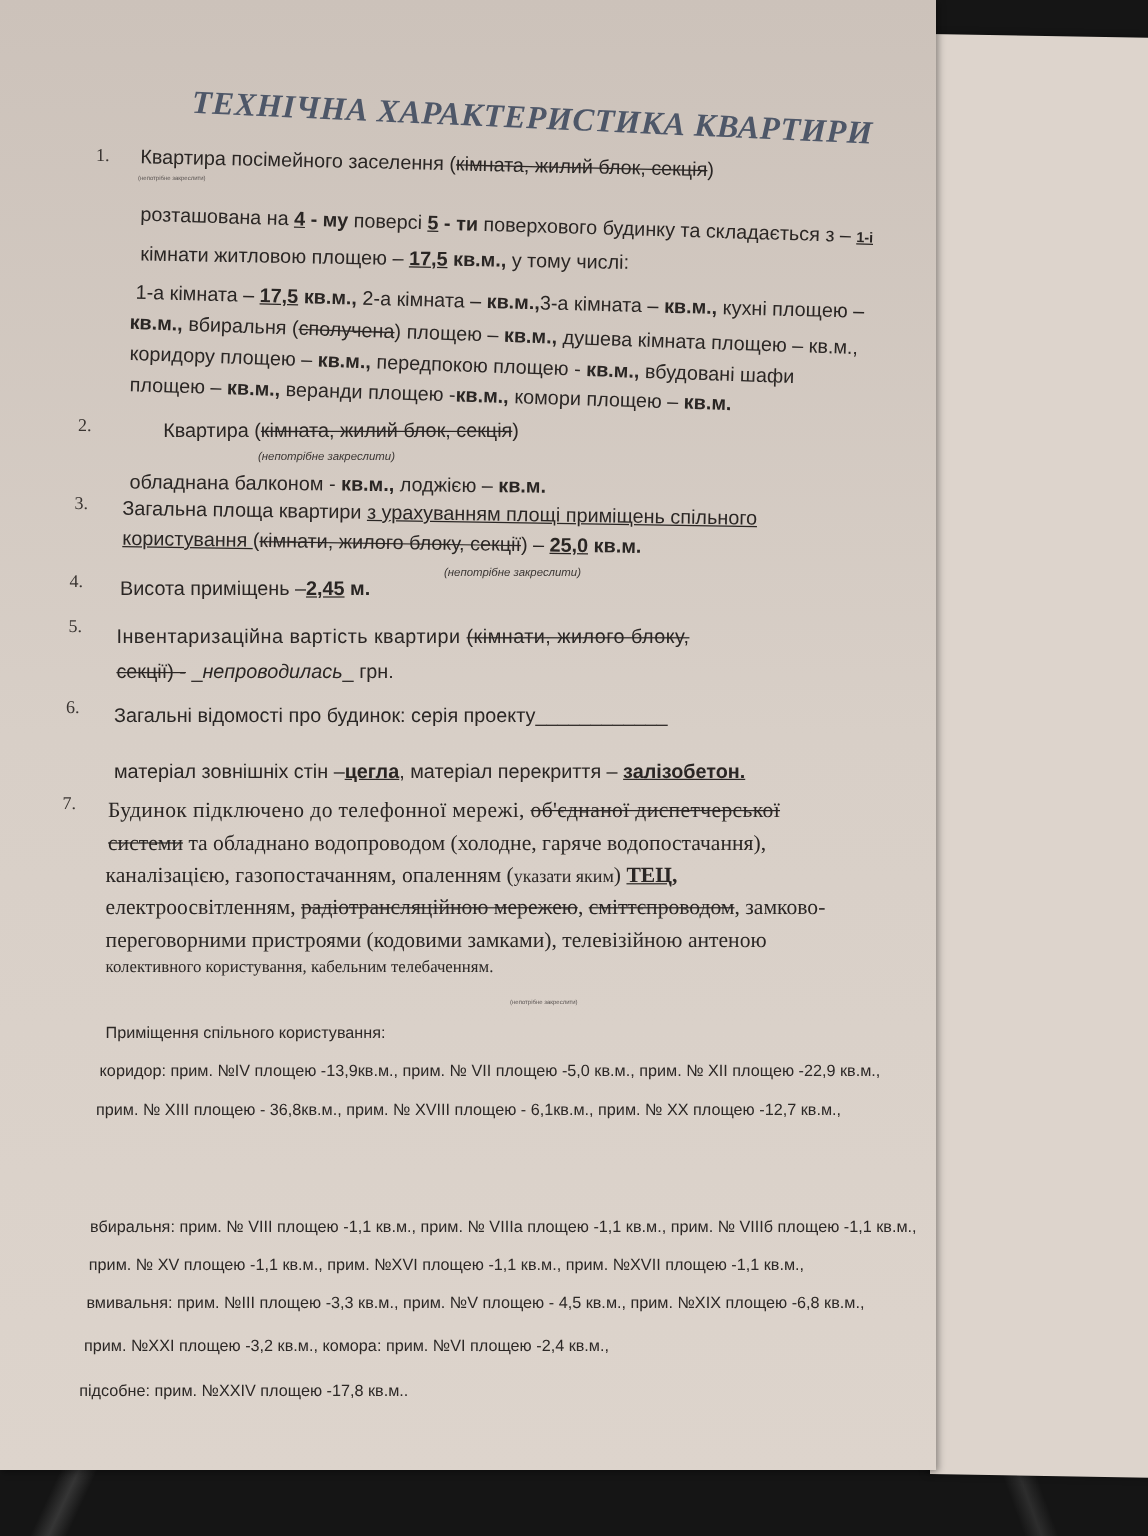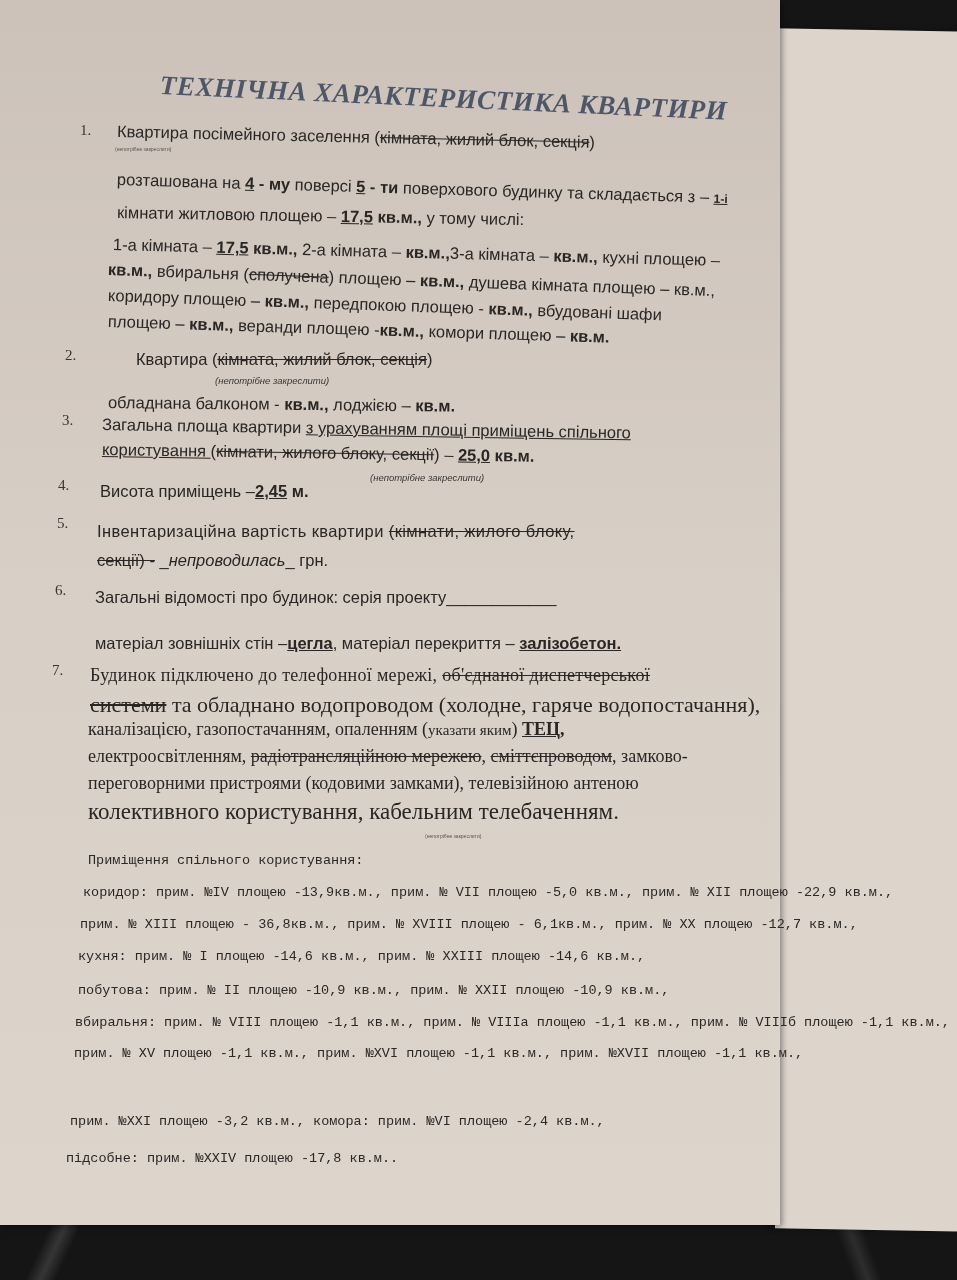--- a/index.html
+++ b/index.html
@@ -35,21 +35,21 @@
     transform:rotate(2.6deg); transform-origin:left center;
     white-space:nowrap;
   }
   .num {
     position:absolute; font-family:"Liberation Serif", serif; font-size:15px; color:#3a3532;
   }
   .line {
     position:absolute; font-size:16.5px; white-space:nowrap; color:#2a2624;
   }
   .serif { font-family:"Liberation Serif", serif; font-size:16.5px; }
-  .small-serif { font-family:Liberation Mono, monospace; font-size:13.5px; color:#2c2826; }
+  .small-serif { font-family:Liberation Sans, sans-serif; font-size:13.5px; color:#2c2826; }
   .b { font-weight:bold; }
   .u { text-decoration:underline; }
   .s { text-decoration:line-through; }
   .i { font-style:italic; }
   .note { font-size:9.5px; font-style:italic; color:#3b3634; }
   .tiny { font-size:5px; color:#5a5452; }
 </style>
 </head>
 <body>
 
@@ -122,36 +122,35 @@
     <span>Загальні відомості про будинок: серія проекту</span><span>____________</span>
   </div>
   <div class="line" style="left:95px;top:634px;">
     <span>матеріал зовнішніх стін –</span><span class="b u">цегла</span><span>, матеріал перекриття – </span><span class="b u">залізобетон.</span>
   </div>
 
   <div class="num" style="left:52px;top:662px;">7.</div>
   <div class="line serif" style="left:90px;top:665px;font-size:18px;letter-spacing:0.3px;">
     <span>Будинок  підключено  до телефонної мережі, </span><span class="s">об'єднаної диспетчерської</span>
   </div>
-  <div class="line serif" style="left:90px;top:692px;font-size:22px;">
+  <div class="line serif" style="left:90px;top:692px;font-size:18px;">
     <span class="s">системи</span><span> та обладнано водопроводом (холодне,  гаряче водопостачання),</span>
   </div>
   <div class="line serif" style="left:88px;top:719px;font-size:18px;">
     <span>каналізацією, газопостачанням, опаленням (</span><span style="font-size:15px">указати яким</span><span>) </span><span class="b u">ТЕЦ,</span>
   </div>
   <div class="line serif" style="left:88px;top:746px;font-size:18px;">
     <span>електроосвітленням, </span><span class="s">радіотрансляційною мережею</span><span>, </span><span class="s">сміттєпроводом</span><span>, замково-</span>
   </div>
   <div class="line serif" style="left:88px;top:773px;font-size:18px;">переговорними пристроями (кодовими замками), телевізійною антеною</div>
-  <div class="line serif" style="left:88px;top:799px;font-size:23px;">колективного   користування,   кабельним   телебаченням.</div>
+  <div class="line serif" style="left:88px;top:799px;font-size:14px;">колективного   користування,   кабельним   телебаченням.</div>
   <div class="line tiny" style="left:425px;top:833px;">(непотрібне закреслити)</div>
 
   <div class="line small-serif" style="left:88px;top:853px;">Приміщення спільного користування:</div>
   <div class="line small-serif" style="left:83px;top:885px;">коридор:   прим. №IV площею -13,9кв.м., прим. № VII площею -5,0 кв.м.,  прим. № XII площею -22,9 кв.м.,</div>
   <div class="line small-serif" style="left:80px;top:917px;text-align:right;">прим. № XIII площею - 36,8кв.м., прим. № XVIII площею - 6,1кв.м., прим. № XX площею -12,7 кв.м.,</div>
-  <div class="line small-serif" style="left:78px;top:949px;">кухня:     прим. № I площею -14,6 кв.м., прим. № XXIII площею -14,6 кв.м.,</div>
-  <div class="line small-serif" style="left:78px;top:983px;">побутова:   прим. № II площею -10,9 кв.м., прим. № XXII площею -10,9 кв.м.,</div>
   <div class="line small-serif" style="left:75px;top:1015px;">вбиральня: прим. № VIII площею -1,1 кв.м., прим. № VIIIа площею -1,1 кв.м., прим. № VIIIб площею -1,1 кв.м.,</div>
   <div class="line small-serif" style="left:74px;top:1046px;">прим. № XV площею -1,1 кв.м., прим. №XVI площею -1,1 кв.м., прим. №XVII площею -1,1 кв.м.,</div>
+  <div class="line small-serif" style="left:72px;top:1078px;">вмивальня: прим. №III площею -3,3 кв.м., прим. №V площею - 4,5 кв.м., прим. №XIX площею -6,8 кв.м.,</div>
   <div class="line small-serif" style="left:70px;top:1114px;">прим. №XXI площею -3,2 кв.м., комора: прим. №VI площею -2,4 кв.м.,</div>
   <div class="line small-serif" style="left:66px;top:1151px;">підсобне: прим. №XXIV площею -17,8 кв.м..</div>
 
 </div>
 
 </body></html>

